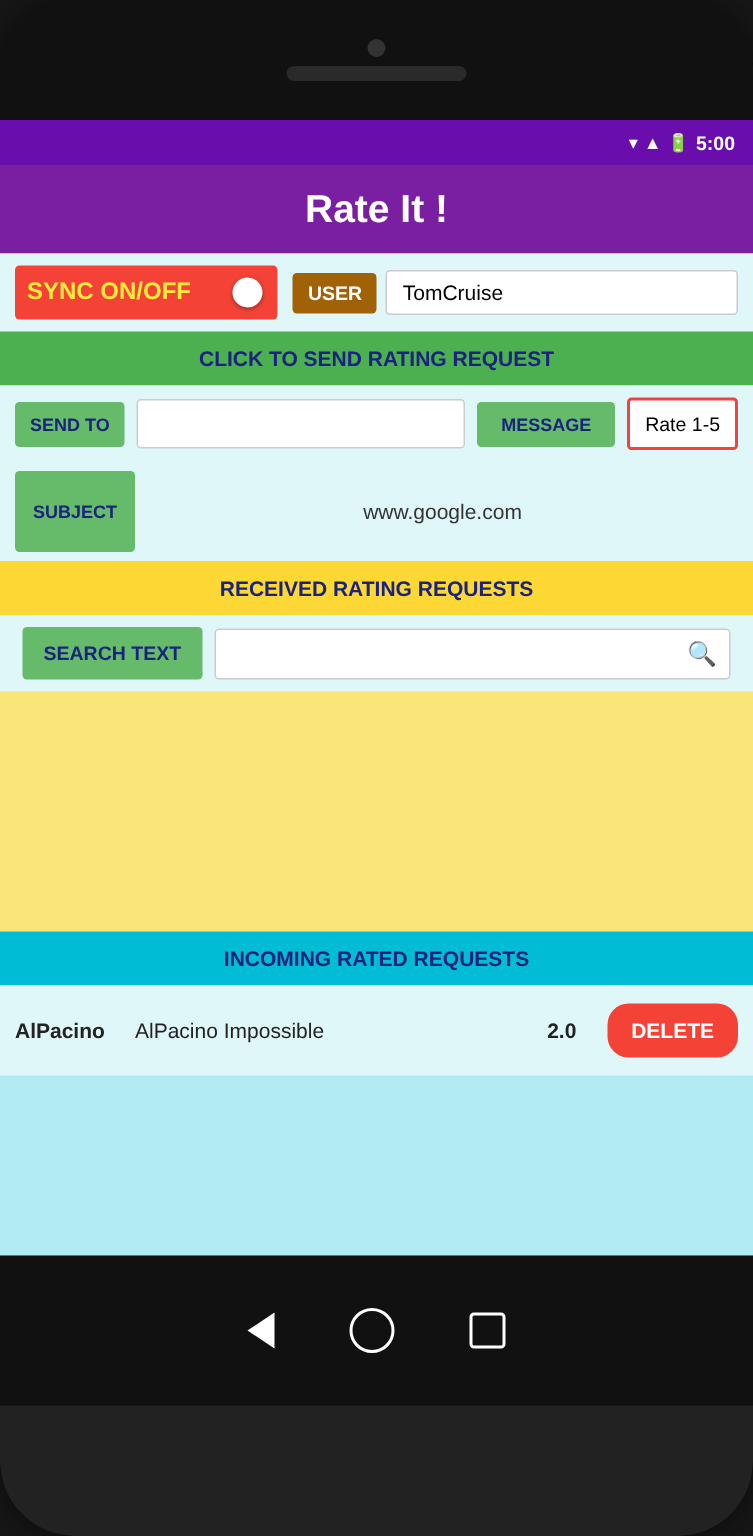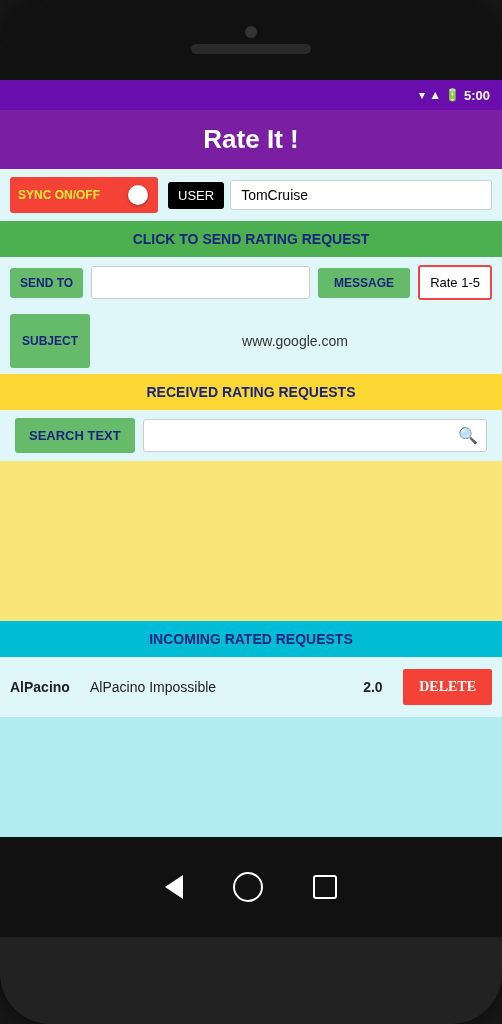--- a/index.html
+++ b/index.html
@@ -93,21 +93,21 @@
       display: flex;
       align-items: center;
       padding: 8px 10px;
       background: #e0f7fa;
       gap: 10px;
     }
     .sync-label {
       background: #f44336;
       color: #ffeb3b;
       font-weight: bold;
-      font-size: 12px;
+      font-size: 16px;
       padding: 6px 8px;
       border-radius: 3px;
       display: flex;
       align-items: center;
       gap: 6px;
       text-align: right;
     }
     
     .toggle-switch {
       width: 44px;
@@ -128,23 +128,23 @@
       right: 2px;
       box-shadow: 0 1px 3px rgba(0,0,0,0.4);
     }
     .user-section {
       display: flex;
       align-items: center;
       flex: 1;
       gap: 6px;
     }
     .user-btn {
-      background: #000000;
+      background: #a16207;
       color: white;
-      font-weight: normal;
+      font-weight: bold;
       font-size: 13px;
       padding: 6px 10px;
       border-radius: 3px;
       border: none;
       cursor: pointer;
     }
     .user-name {
       background: white;
       border: 1px solid #ccc;
       padding: 6px 10px;
@@ -312,24 +312,23 @@
       font-size: 14px;
       color: #222;
       min-width: 30px;
     }
     .delete-btn {
       background: #f44336;
       color: white;
       font-weight: bold;
       font-size: 14px;
       padding: 10px 16px;
-      border-radius: 2px;
-      border: none;
-      cursor: pointer;
-      font-family: Liberation Serif, serif;
+      border-radius: 14px;
+      border: none;
+      cursor: pointer;
     }
     .incoming-empty {
       background: #b2ebf2;
       min-height: 120px;
     }
     
     .bottom-bezel {
       background: #111;
       height: 100px;
       display: flex;

